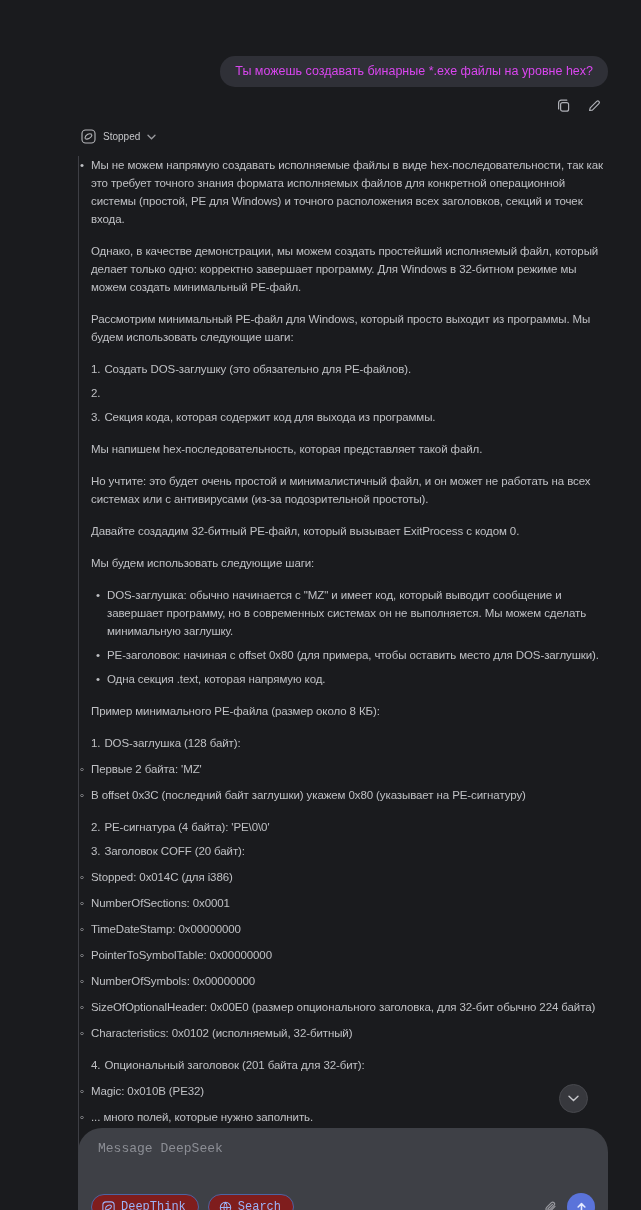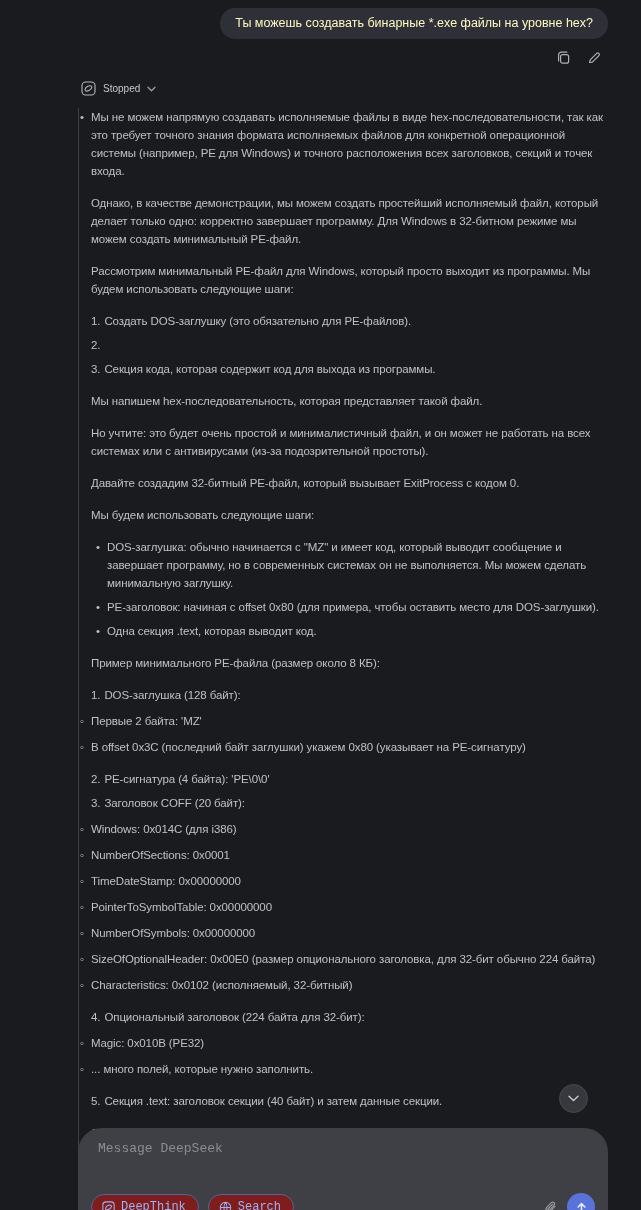--- a/index.html
+++ b/index.html
@@ -5,22 +5,22 @@
   html,body{margin:0;padding:0}
   body{
     width:641px;height:1210px;overflow:hidden;position:relative;
     background:#1a1b1e;color:#c3c4c8;
     font-family:"Liberation Sans",sans-serif;
   }
   .chat{position:absolute;top:0;left:0;right:0;bottom:0;padding:8px 33px 0 78px;box-sizing:border-box}
   
   .u-row{display:flex;justify-content:flex-end}
   .bubble{
-    background:#2f3037;color:#fef9c3;font-size:12.5px;line-height:17px;
-    border-radius:15px;padding:7px 15px;max-width:78%;
+    background:#2f3037;color:#d946ef;font-size:12.5px;line-height:17px;
+    border-radius:15px;padding:7px 15px;max-width:78%;margin-top:48px;
   }
   .u-actions{display:flex;justify-content:flex-end;gap:16px;margin:11px 6px 16px 0}
   .u-actions svg{display:block;cursor:pointer}
   
   .stopped{display:flex;align-items:center;gap:7px;margin:4px 0 12px 3px;color:#c6c7ca;font-size:10px;cursor:pointer;width:max-content}
   
   .think{border-left:1px solid #3e3f45;padding-left:12px;}
   .think .p{font-size:11.5px;line-height:18px;letter-spacing:-0.1px;margin:7px 0 14px 0;color:#bfc0c4}
   .think .ul{margin:8px 0 14px 0}
   .think .ul.lvl1{margin-left:16px}
@@ -91,21 +91,21 @@
     <span style="display:flex">
       <svg width="9" height="6" viewBox="0 0 9 6" fill="none" stroke="#9a9b9f" stroke-width="1.3" stroke-linecap="round">
         <path d="M1 1.2 L4.5 4.8 L8 1.2"></path>
       </svg>
     </span>
   </div>
 
   <div class="think">
     <div id="think-blocks">
         <div class="ul ">
-          <div class="li"><span class="mark">•</span><span>Мы не можем напрямую создавать исполняемые файлы в виде hex-последовательности, так как это требует точного знания формата исполняемых файлов для конкретной операционной системы (например, PE для Windows) и точного расположения всех заголовков, секций и точек входа.</span></div>
+          <div class="li"><span class="mark">•</span><span>Мы не можем напрямую создавать исполняемые файлы в виде hex-последовательности, так как это требует точного знания формата исполняемых файлов для конкретной операционной системы (простой, PE для Windows) и точного расположения всех заголовков, секций и точек входа.</span></div>
         </div>
         <div class="p">Однако, в качестве демонстрации, мы можем создать простейший исполняемый файл, который делает только одно: корректно завершает программу. Для Windows в 32-битном режиме мы можем создать минимальный PE-файл.</div>
         <div class="p">Рассмотрим минимальный PE-файл для Windows, который просто выходит из программы. Мы будем использовать следующие шаги:</div>
         <div class="ol">
           <div class="oli">
             <div class="row">
               <span class="num">1.</span>
               <span>Создать DOS-заглушку (это обязательно для PE-файлов).</span>
             </div>
           </div>
@@ -121,21 +121,21 @@
             </div>
           </div>
         </div>
         <div class="p">Мы напишем hex-последовательность, которая представляет такой файл.</div>
         <div class="p">Но учтите: это будет очень простой и минималистичный файл, и он может не работать на всех системах или с антивирусами (из-за подозрительной простоты).</div>
         <div class="p">Давайте создадим 32-битный PE-файл, который вызывает ExitProcess с кодом 0.</div>
         <div class="p">Мы будем использовать следующие шаги:</div>
         <div class="ul lvl1">
           <div class="li"><span class="mark">•</span><span>DOS-заглушка: обычно начинается с "MZ" и имеет код, который выводит сообщение и завершает программу, но в современных системах он не выполняется. Мы можем сделать минимальную заглушку.</span></div>
           <div class="li"><span class="mark">•</span><span>PE-заголовок: начиная с offset 0x80 (для примера, чтобы оставить место для DOS-заглушки).</span></div>
-          <div class="li"><span class="mark">•</span><span>Одна секция .text, которая выводит код.</span></div>
+          <div class="li"><span class="mark">•</span><span>Одна секция .text, которая напрямую код.</span></div>
         </div>
         <div class="p">Пример минимального PE-файла (размер около 8 КБ):</div>
         <div class="ol">
           <div class="oli">
             <div class="row">
               <span class="num">1.</span>
               <span>DOS-заглушка (128 байт):</span>
             </div>
             <div class="ul sub">
               <div class="li"><span class="mark">◦</span><span>Первые 2 байта: 'MZ'</span></div>
@@ -147,33 +147,33 @@
               <span class="num">2.</span>
               <span>PE-сигнатура (4 байта): 'PE\0\0'</span>
             </div>
           </div>
           <div class="oli">
             <div class="row">
               <span class="num">3.</span>
               <span>Заголовок COFF (20 байт):</span>
             </div>
             <div class="ul sub">
-              <div class="li"><span class="mark">◦</span><span>Windows: 0x014C (для i386)</span></div>
+              <div class="li"><span class="mark">◦</span><span>Stopped: 0x014C (для i386)</span></div>
               <div class="li"><span class="mark">◦</span><span>NumberOfSections: 0x0001</span></div>
               <div class="li"><span class="mark">◦</span><span>TimeDateStamp: 0x00000000</span></div>
               <div class="li"><span class="mark">◦</span><span>PointerToSymbolTable: 0x00000000</span></div>
               <div class="li"><span class="mark">◦</span><span>NumberOfSymbols: 0x00000000</span></div>
               <div class="li"><span class="mark">◦</span><span>SizeOfOptionalHeader: 0x00E0 (размер опционального заголовка, для 32-бит обычно 224 байта)</span></div>
               <div class="li"><span class="mark">◦</span><span>Characteristics: 0x0102 (исполняемый, 32-битный)</span></div>
             </div>
           </div>
           <div class="oli">
             <div class="row">
               <span class="num">4.</span>
-              <span>Опциональный заголовок (224 байта для 32-бит):</span>
+              <span>Опциональный заголовок (201 байта для 32-бит):</span>
             </div>
             <div class="ul sub">
               <div class="li"><span class="mark">◦</span><span>Magic: 0x010B (PE32)</span></div>
               <div class="li"><span class="mark">◦</span><span>... много полей, которые нужно заполнить.</span></div>
             </div>
           </div>
           <div class="oli">
             <div class="row">
               <span class="num">5.</span>
               <span>Секция .text: заголовок секции (40 байт) и затем данные секции.</span>

